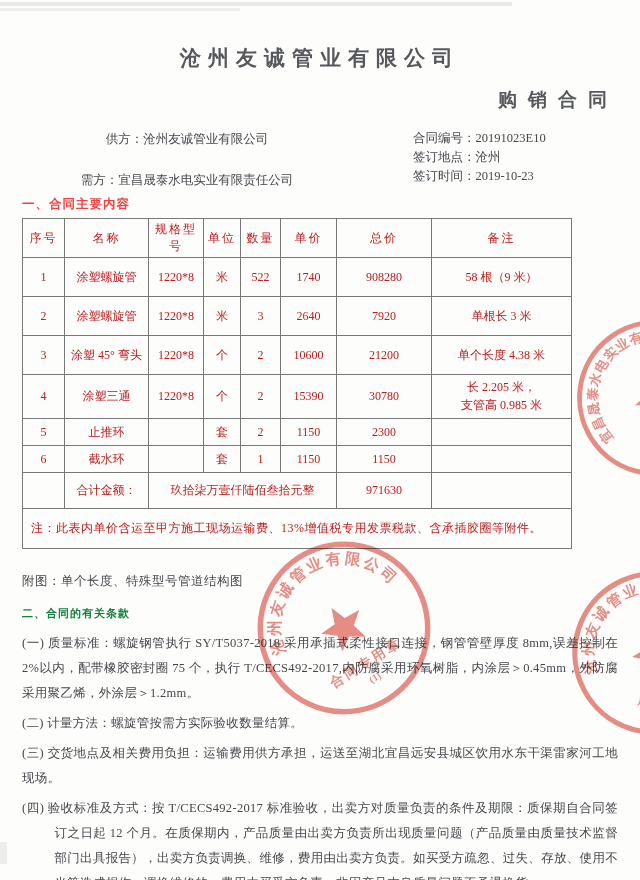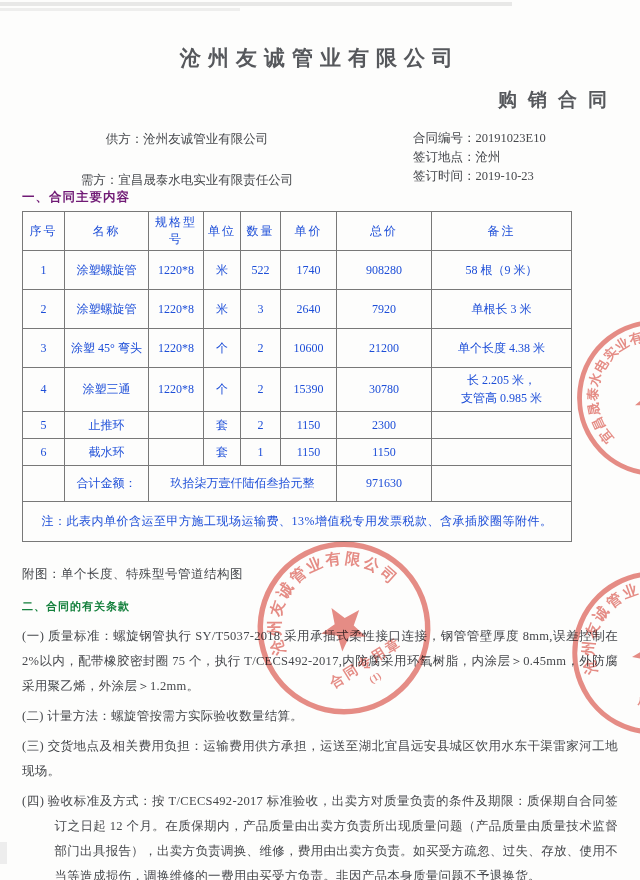--- a/index.html
+++ b/index.html
@@ -24,36 +24,36 @@
     text-align:right; font-size:19px; font-weight:600; letter-spacing:11px;
     color:#56585c; margin-top:15px;
   }
 
   .info-row { display:flex; justify-content:space-between; margin-top:16px; }
   .info-left { width:330px; font-size:12.5px;text-align:center; }
   .party-supplier { margin-top:2px; }
   .party-buyer { margin-top:24px; }
   .info-right { width:205px; font-size:12.5px; line-height:19px; }
 
-  .sec1-heading { font-size:12.5px; font-weight:700; color:#701a75; margin-top:0; letter-spacing:1px; }
+  .sec1-heading { font-size:12.5px; font-weight:700; color:#ef4444; margin-top:7px; letter-spacing:1px; }
 
   table.items {
     border-collapse:collapse; table-layout:fixed; width:549px; margin-top:5px;
-    font-size:12px; color:#1d4ed8;
+    font-size:12px; color:#b91c1c;
   }
   table.items th, table.items td {
     border:1px solid #787878; text-align:center; vertical-align:middle;
     padding:2px 3px; font-weight:400; overflow:hidden;
   }
   table.items th { height:34px; letter-spacing:2px; }
   tr.r-std  td { height:39px; }
   tr.r-tall td { height:44px; }
   tr.r-sm   td { height:27px; }
   tr.r-total td { height:36px; }
-  tr.r-note td { height:40px; text-align:center; padding:4px 8px; letter-spacing:.5px;margin-top:40px; }
+  tr.r-note td { height:40px; text-align:left; padding:4px 8px; letter-spacing:.5px;margin-top:40px; }
   .pre-line { white-space:pre-line; line-height:1.45; }
 
   .attachment-line { font-size:12.5px; margin-top:24px; letter-spacing:.5px; }
 
   .sec2-heading { font-size:11px; font-weight:700; color:#15803d; margin-top:16px; letter-spacing:1px; }
 
   .clauses { margin-top:10px; width:596px; }
   .clauses p {
     font-size:12.5px; line-height:25px; text-align:justify;
     margin-bottom:5px; letter-spacing:.3px;

